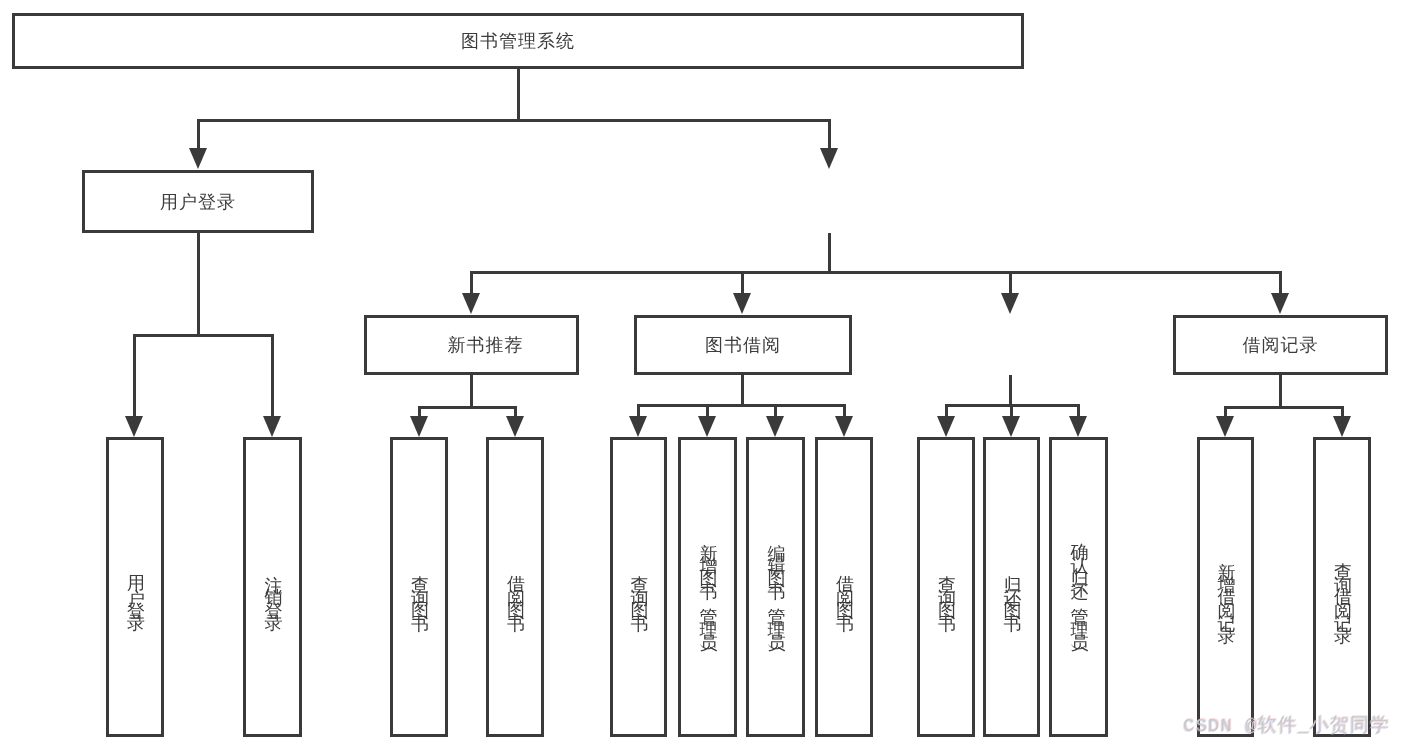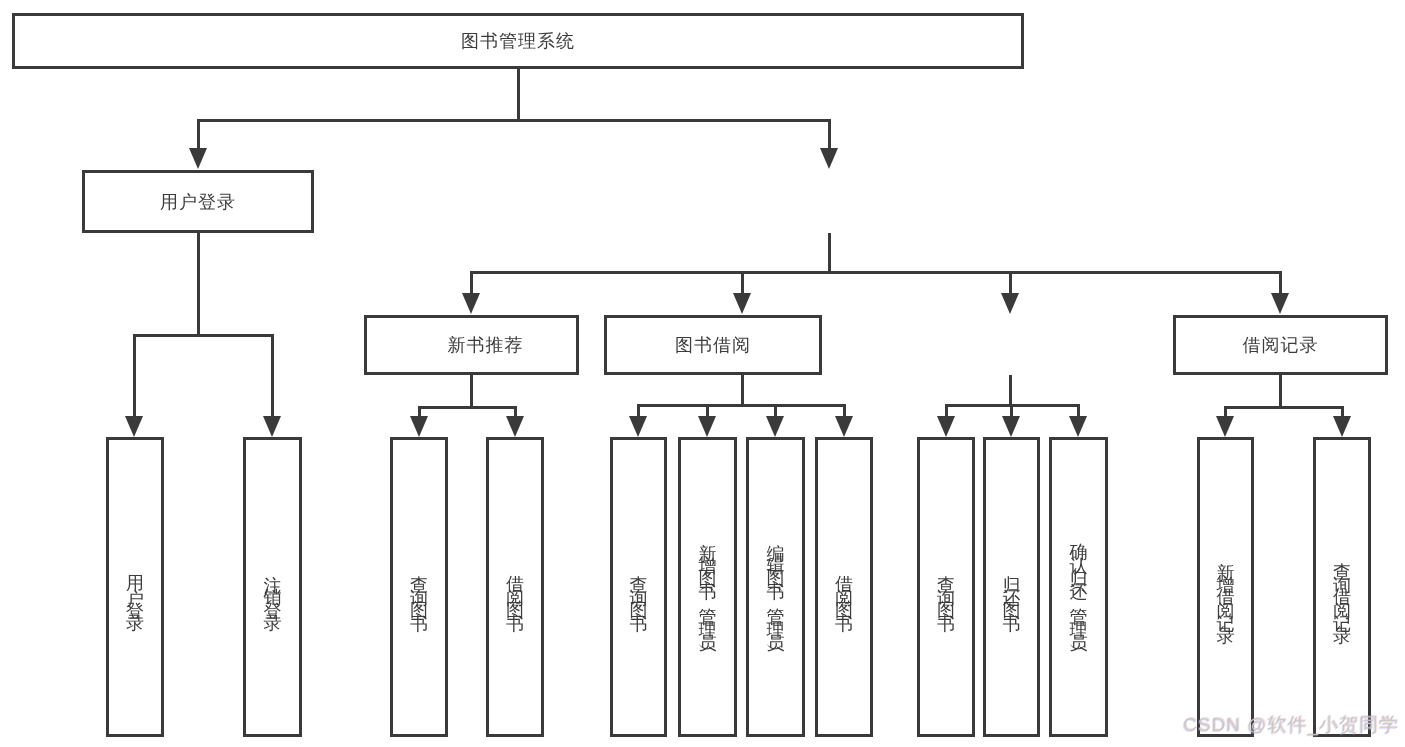--- a/index.html
+++ b/index.html
@@ -7,20 +7,21 @@
     --text:#3c3c3c;
     --bg:#ffffff;
   }
   html,body{margin:0;padding:0;background:var(--bg);}
   body{font-family:"Liberation Sans","DejaVu Sans",sans-serif;}
   #stage{
     position:relative;
     width:1405px;height:747px;
     background:var(--bg);
     overflow:hidden;
+    font-family:Liberation Mono, monospace;
   }
   .box{
     position:absolute;
     box-sizing:border-box;
     border:3px solid var(--line);
     background:#fff;
     display:flex;align-items:center;justify-content:center;
     color:var(--text);
     font-size:18px;
     letter-spacing:1px;
@@ -88,21 +89,21 @@
   <div class="vline" style="left:741px;top:271px;height:24px;"></div>
   <div class="arrow" style="left:733px;top:293px;"></div>
   <div class="vline" style="left:1009px;top:271px;height:24px;"></div>
   <div class="arrow" style="left:1001px;top:293px;"></div>
   <div class="vline" style="left:1279px;top:271px;height:24px;"></div>
   <div class="arrow" style="left:1271px;top:293px;"></div>
 
   <div class="box" style="left:364px;top:315px;width:215px;height:60px;padding-left:28px;">
     <span>新书推荐</span>
   </div>
-  <div class="box" style="left:604px;top:315px;width:218px;height:60px;">
+  <div class="box" style="left:634px;top:315px;width:218px;height:60px;">
     <span>图书借阅</span>
   </div>
   <div class="box" style="left:1173px;top:315px;width:215px;height:60px;align-items:center;">
     <span>借阅记录</span>
   </div>
 
   <div class="vline" style="left:470px;top:375px;height:34px;"></div>
   <div class="hline" style="left:418px;top:406px;width:99px;"></div>
   <div class="vline" style="left:418px;top:406px;height:13px;"></div>
   <div class="arrow" style="left:410px;top:416px;"></div>

